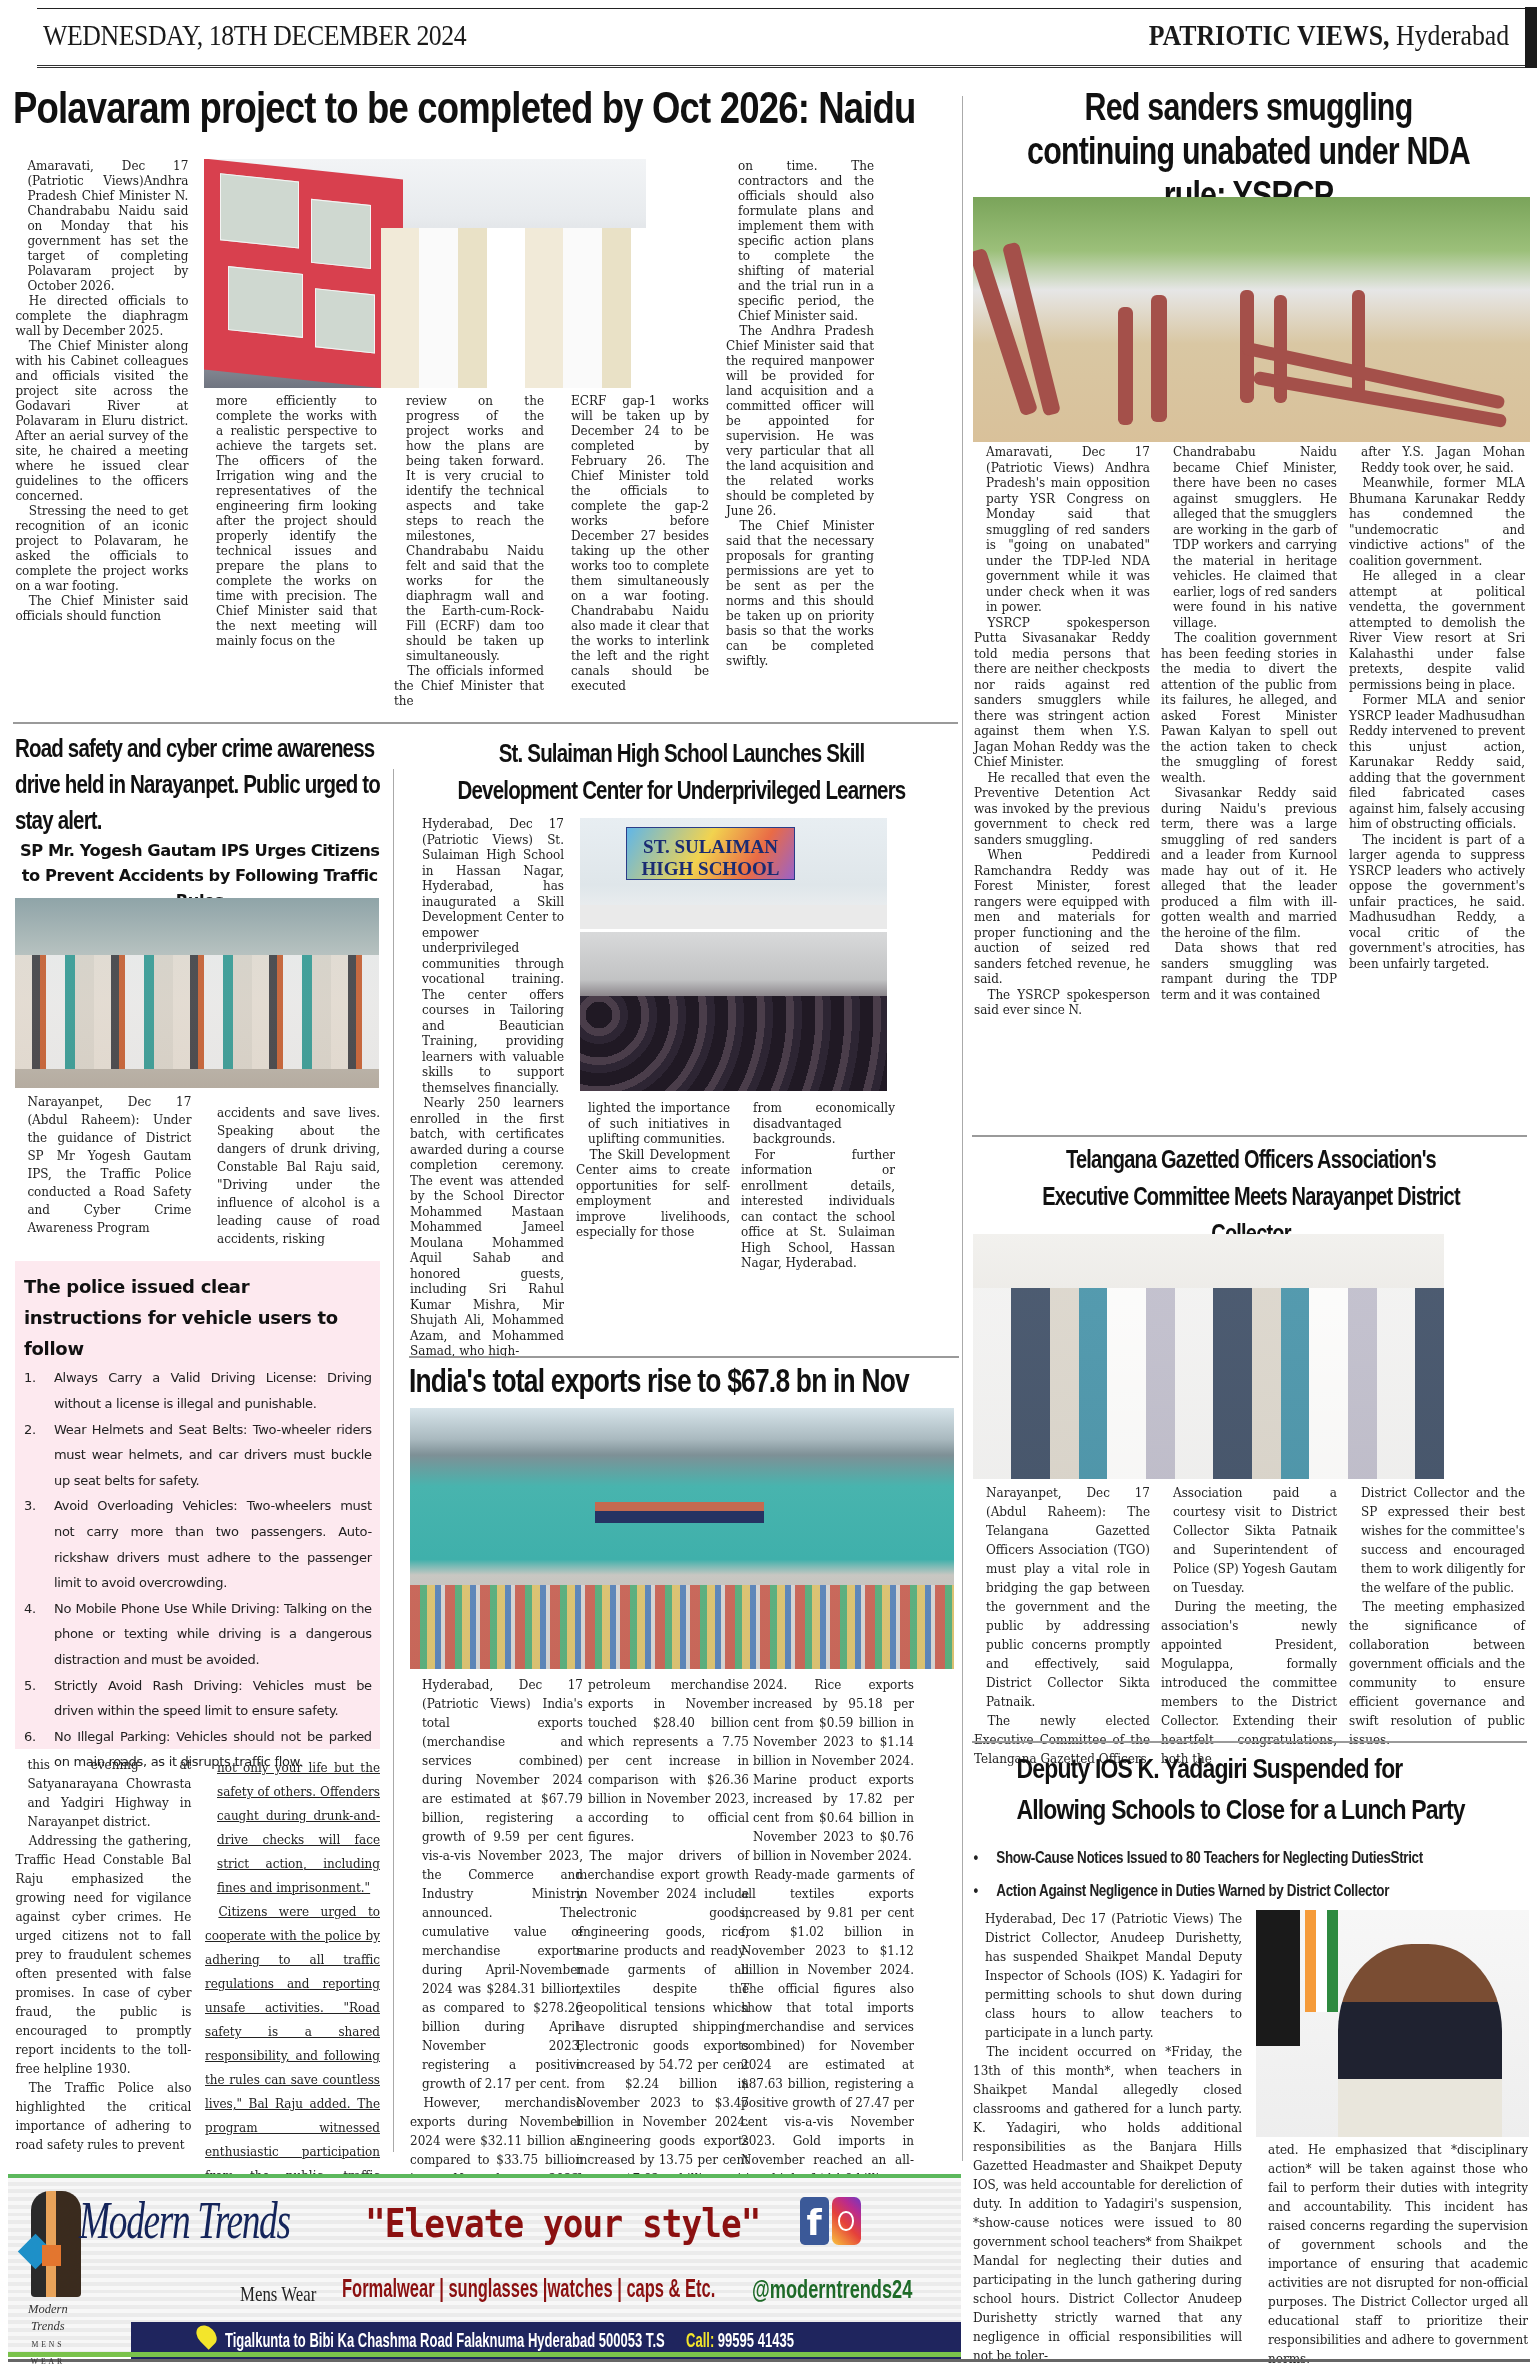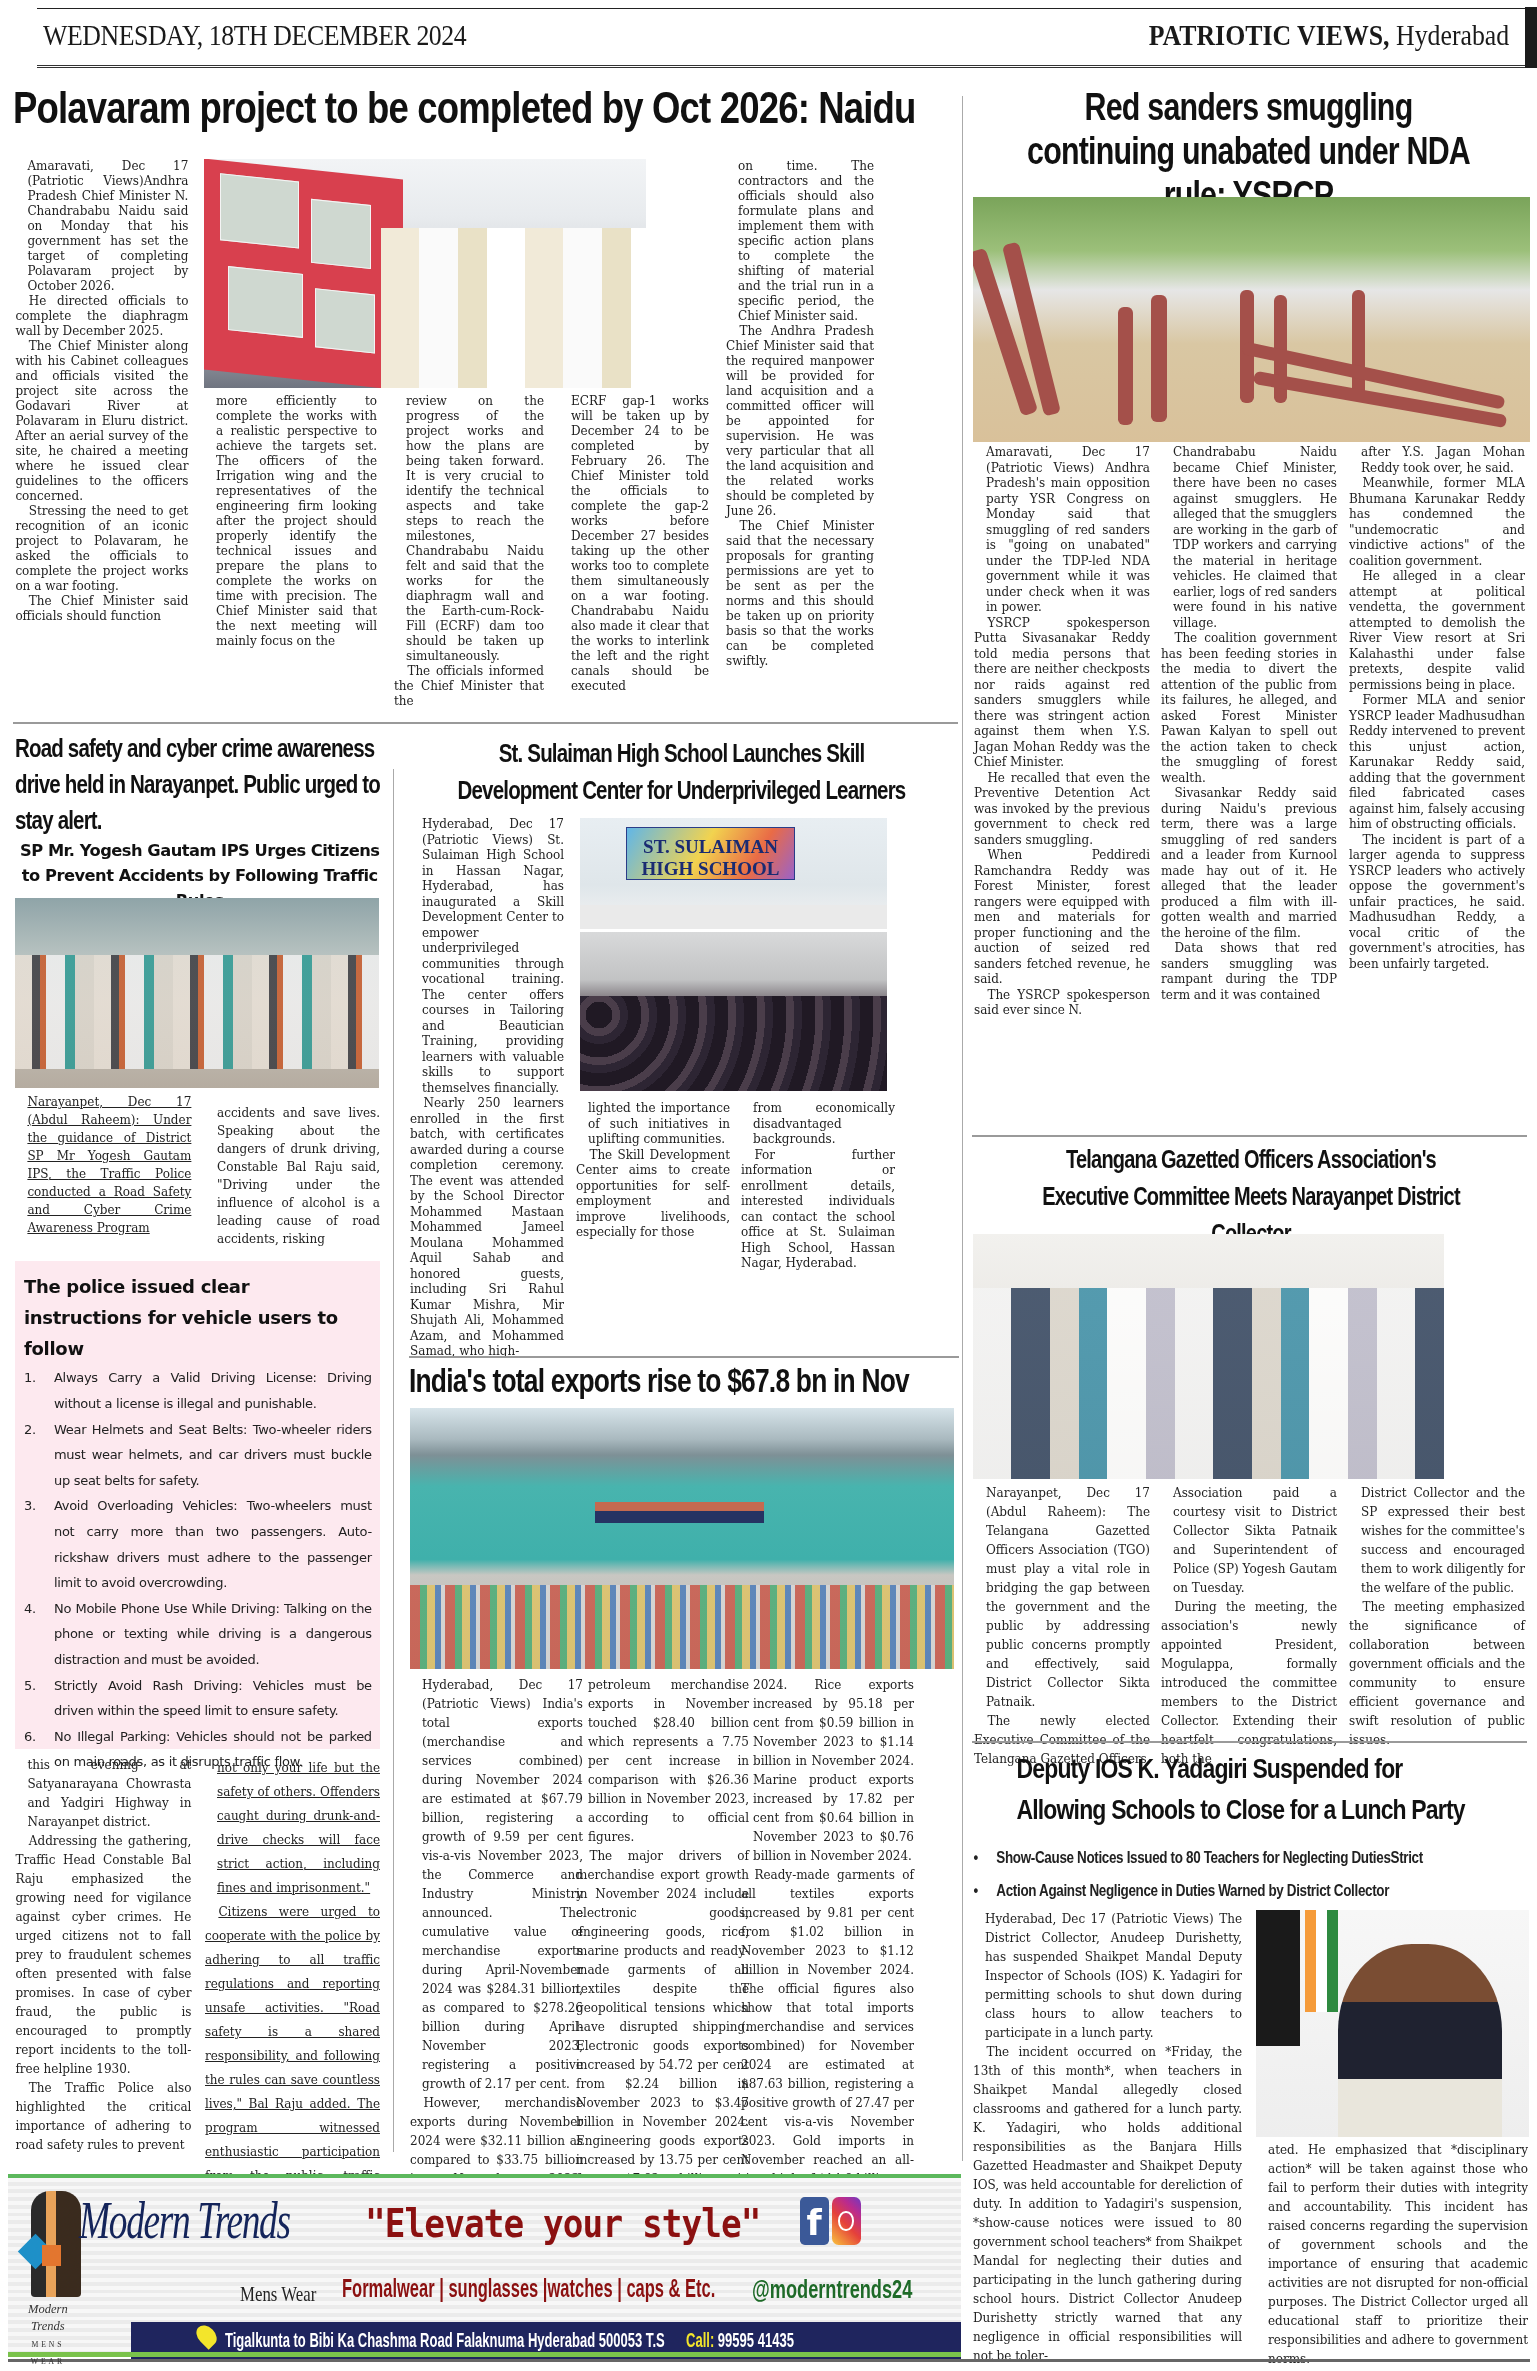--- a/index.html
+++ b/index.html
@@ -203,21 +203,21 @@
   </div>
 </section>
 <div class="rule-h" style="left:972px; top:1135px; width:555px;"></div>
 
 <section>
   <h1 class="hl" style="left:15.4px; top:730px; width:452px; font-size:25px; line-height:36px; transform:scaleX(0.82); transform-origin:left top;">Road safety and cyber crime awareness drive held in Narayanpet. Public urged to stay alert.</h1>
   <h2 class="sub" style="left:17.3px; top:838px; width:365px; font-size:16.3px; line-height:25px; text-align:center; letter-spacing:-0.5px;">SP Mr. Yogesh Gautam IPS Urges Citizens to Prevent Accidents by Following Traffic Rules</h2>
   <div class="photo ph-road" style="left:15.4px; top:898px; width:364px; height:190px;">
     <div class="grp"></div>
   </div>
-  <div class="col" style="left:15.4px; top:1093px; width:176px; line-height:18px;text-decoration:underline;">
+  <div class="col" style="left:15.4px; top:1093px; width:176px; line-height:18px;">
     <p>Narayanpet, Dec 17 (Abdul Raheem): Under the guidance of District SP Mr Yogesh Gautam IPS, the Traffic Police conducted a Road Safety and Cyber Crime Awareness Program</p>
   </div>
   <div class="col" style="left:205px; top:1104px; width:175px; line-height:18px;">
     <p style="text-indent:0">accidents and save lives. Speaking about the dangers of drunk driving, Constable Bal Raju said, "Driving under the influence of alcohol is a leading cause of road accidents, risking</p>
   </div>
 
   <div class="pinkbox">
     <h3>The police issued clear instructions for vehicle users to follow</h3>
     <ol>
       <li><span class="num">1.</span><span>Always Carry a Valid Driving License: Driving without a license is illegal and punishable.</span></li>

